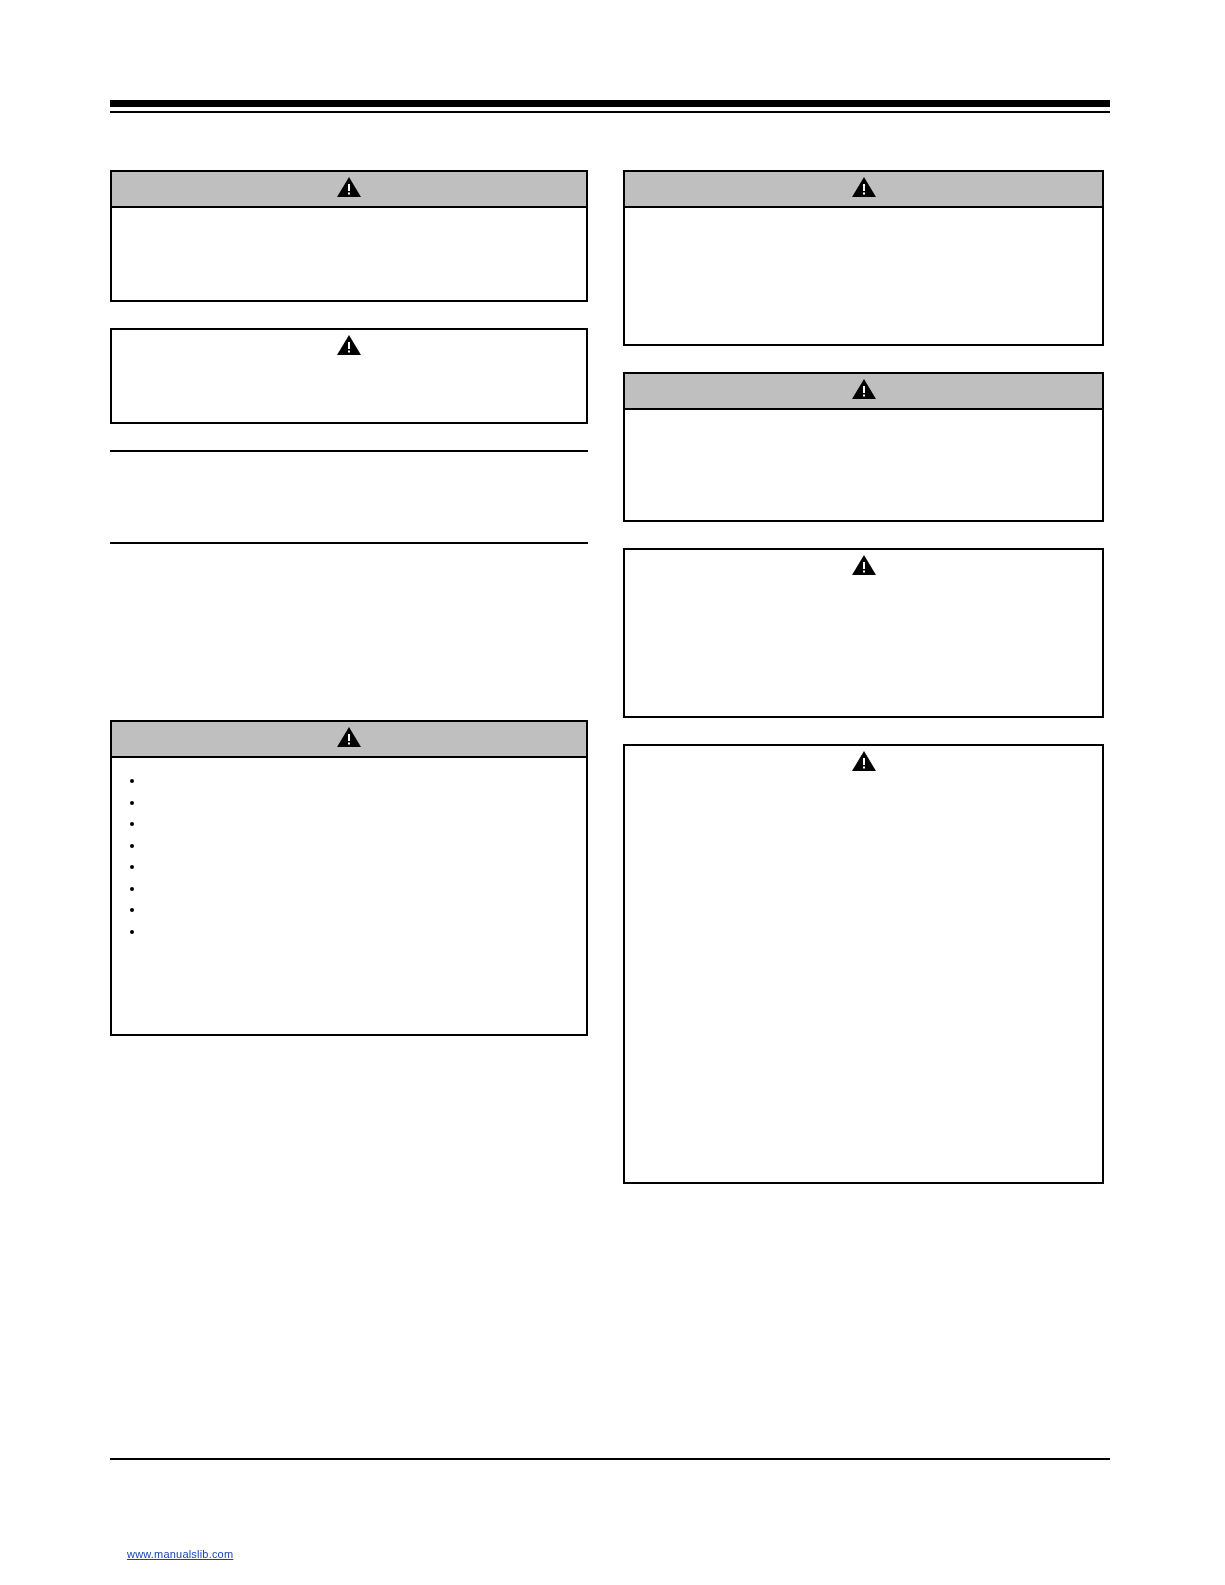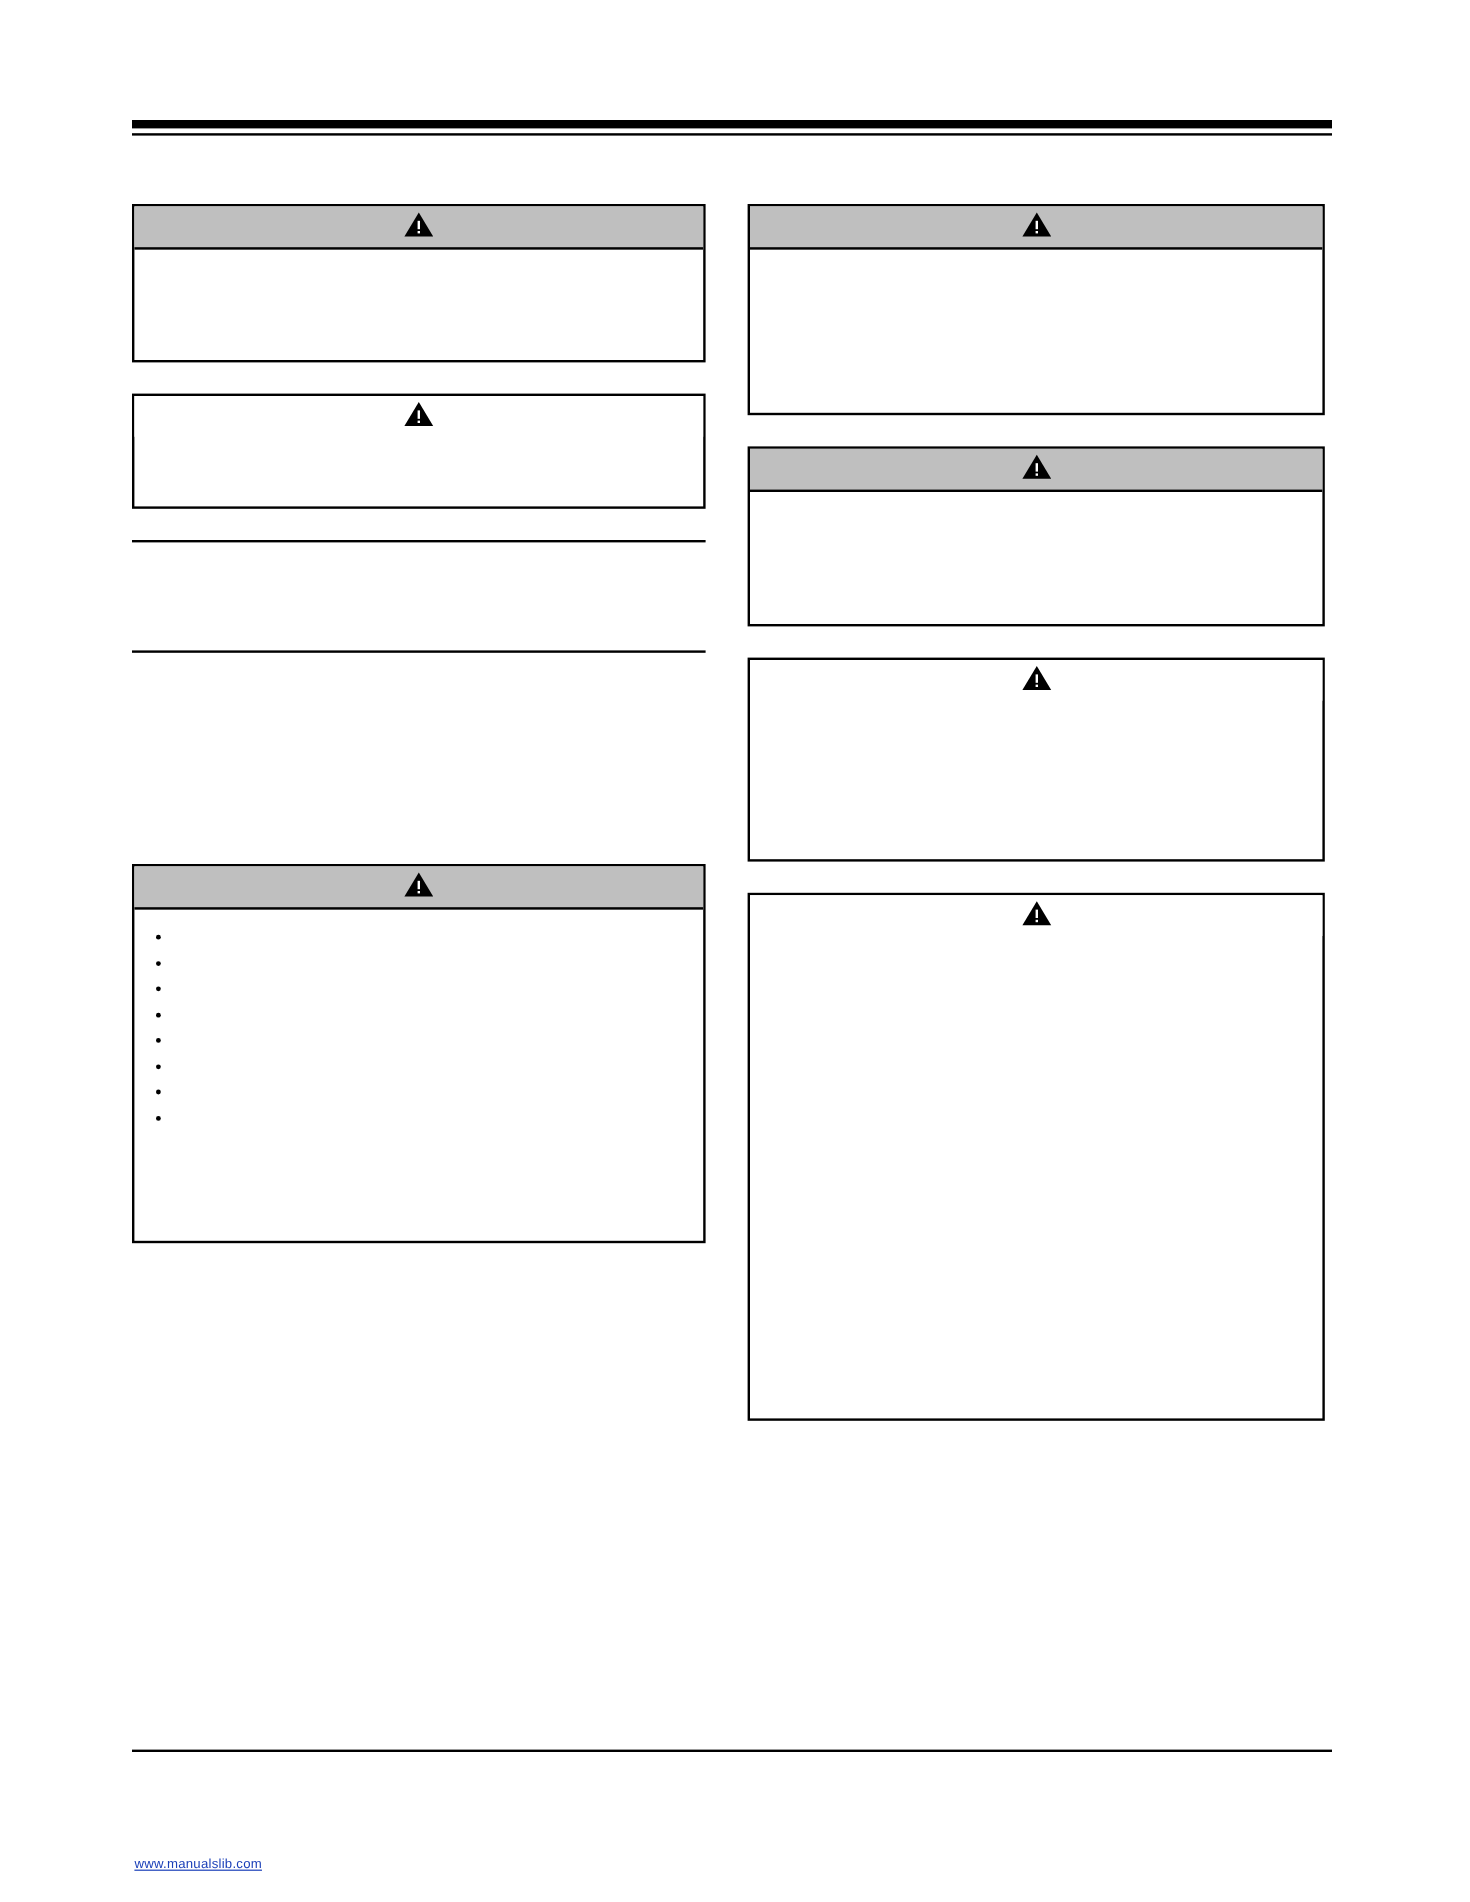--- a/index.html
+++ b/index.html
@@ -50,21 +50,21 @@
     left: 110px;
     top: 1458px;
     width: 1000px;
     height: 2px;
     background: #000000;
   }
 
   
   .footer-link {
     position: absolute;
-    left: 112px;
+    left: 127px;
     top: 1548px;
     font-size: 11px;
     color: #1a3fb8;
     text-decoration: underline;
     letter-spacing: 0.2px;
   }
 
   
   .col-left {
     position: absolute;

